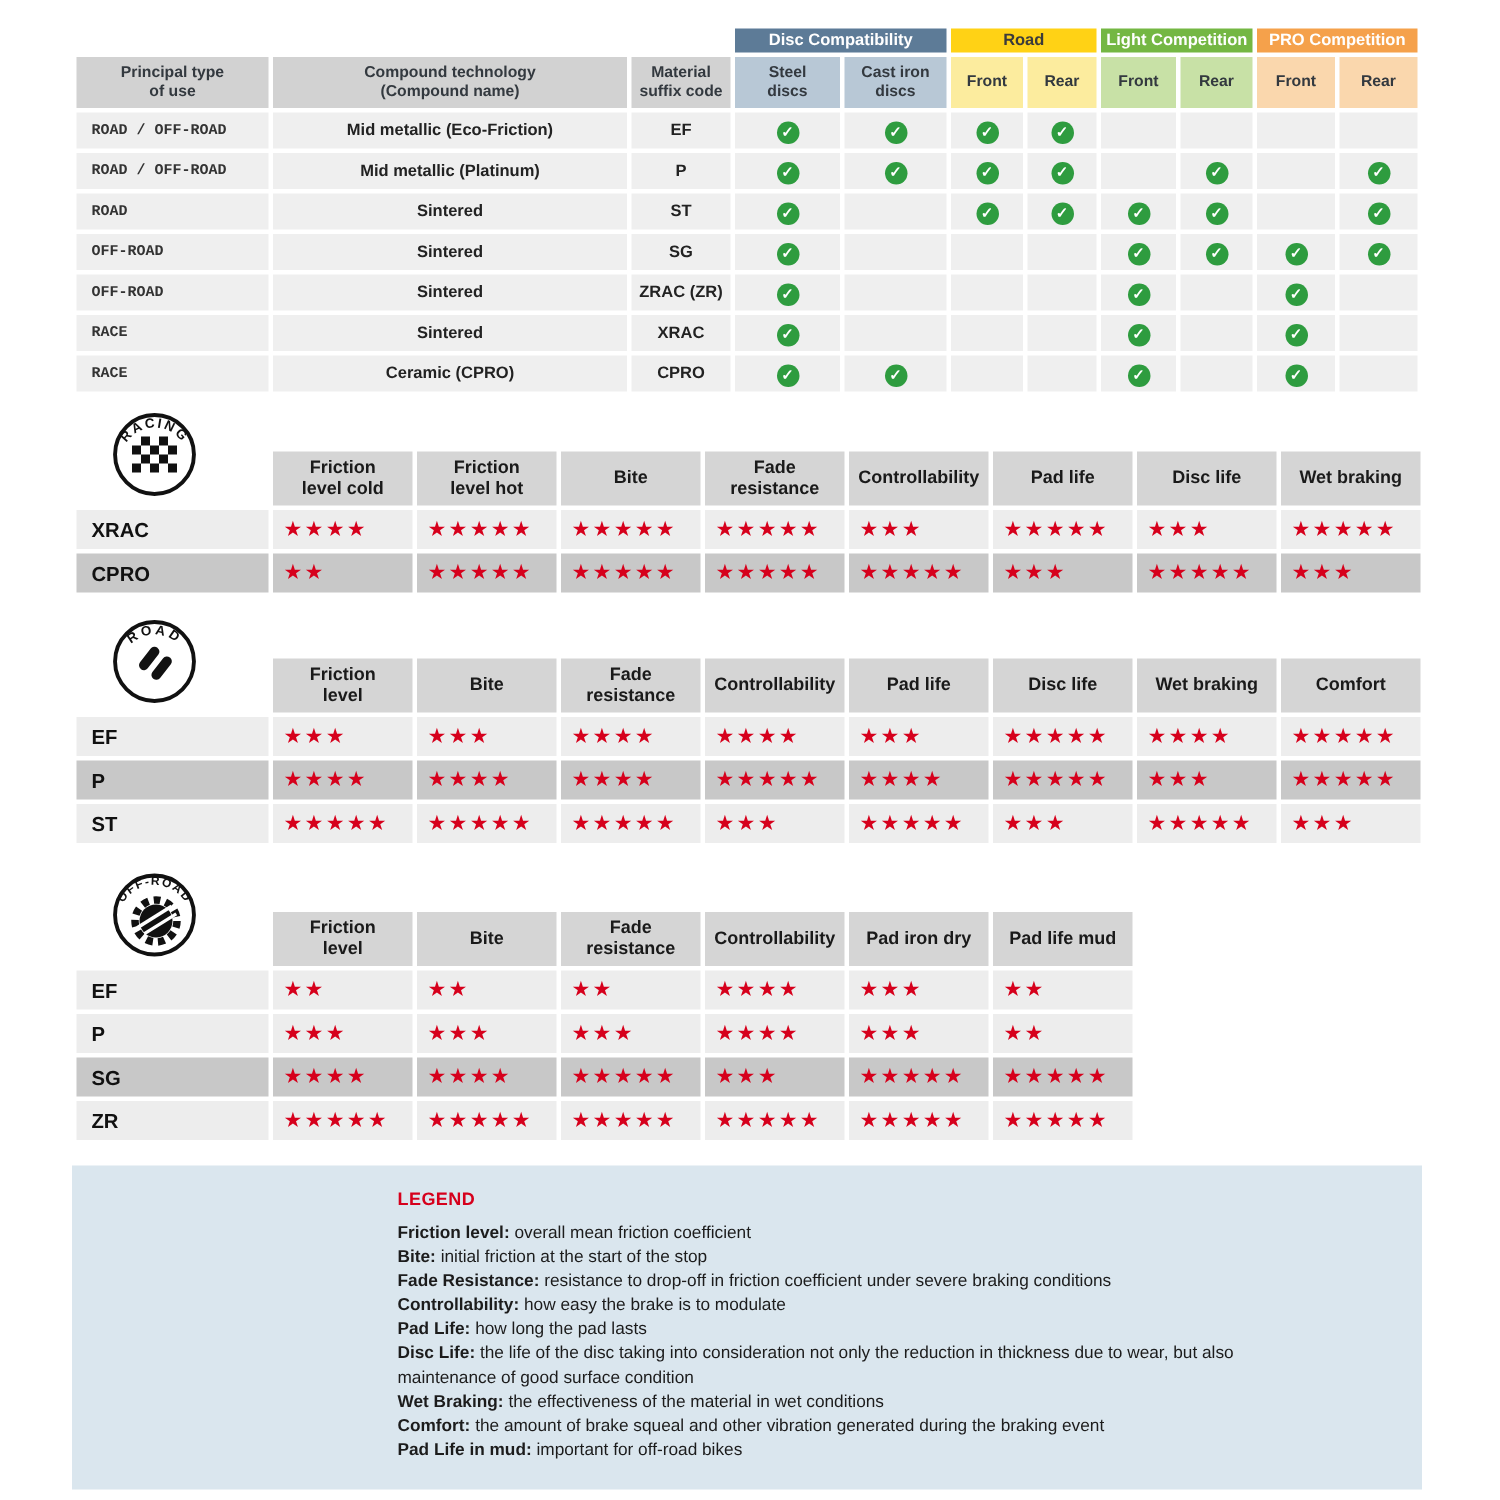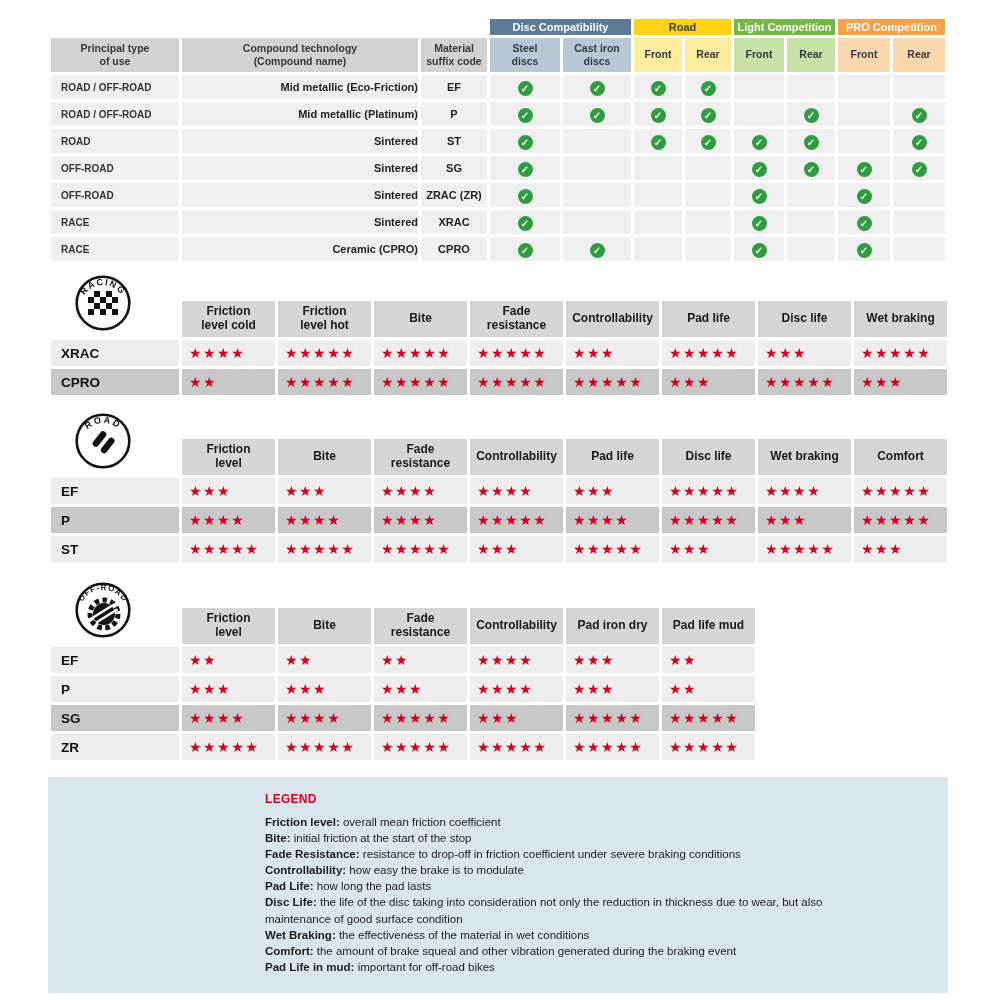--- a/index.html
+++ b/index.html
@@ -18,22 +18,22 @@
   
   .compat { width:900px; }
   .compat td.blank { background:transparent; }
   .compat td.group { height:16px; font-weight:bold; font-size:11px; }
   .compat td.mhead, .compat td.shead {
     height:34px; font-weight:bold; font-size:10.5px; color:#33393f;
     white-space:pre-line; line-height:1.25;
   }
   .compat td.mhead { background:#D2D2D2; }
   .compat tr.drow td { height:24px; background:#EFEFEF; }
-  .compat td.use  { text-align:left; padding-left:10px; font-weight:bold; font-size:10px; color:#333; }
-  .compat td.tech { font-weight:600; font-size:11px; color:#222;text-align:right; }
+  .compat td.use  { text-align:left; padding-left:10px; font-weight:bold; font-size:10px; color:#333;font-family:Liberation Mono, monospace; }
+  .compat td.tech { font-weight:600; font-size:11px; color:#222; }
   .compat td.code { font-weight:bold; font-size:11px; color:#222; }
   .check {
     display:inline-flex; width:15px; height:15px; border-radius:50%;
     background:var(--check,#2E9C3F); color:#fff;
     font-size:10px; font-weight:bold; align-items:center; justify-content:center; line-height:1;
   }
 
   
   .star-section { position:relative; }
   #section-racing  { margin-top:34px; }

